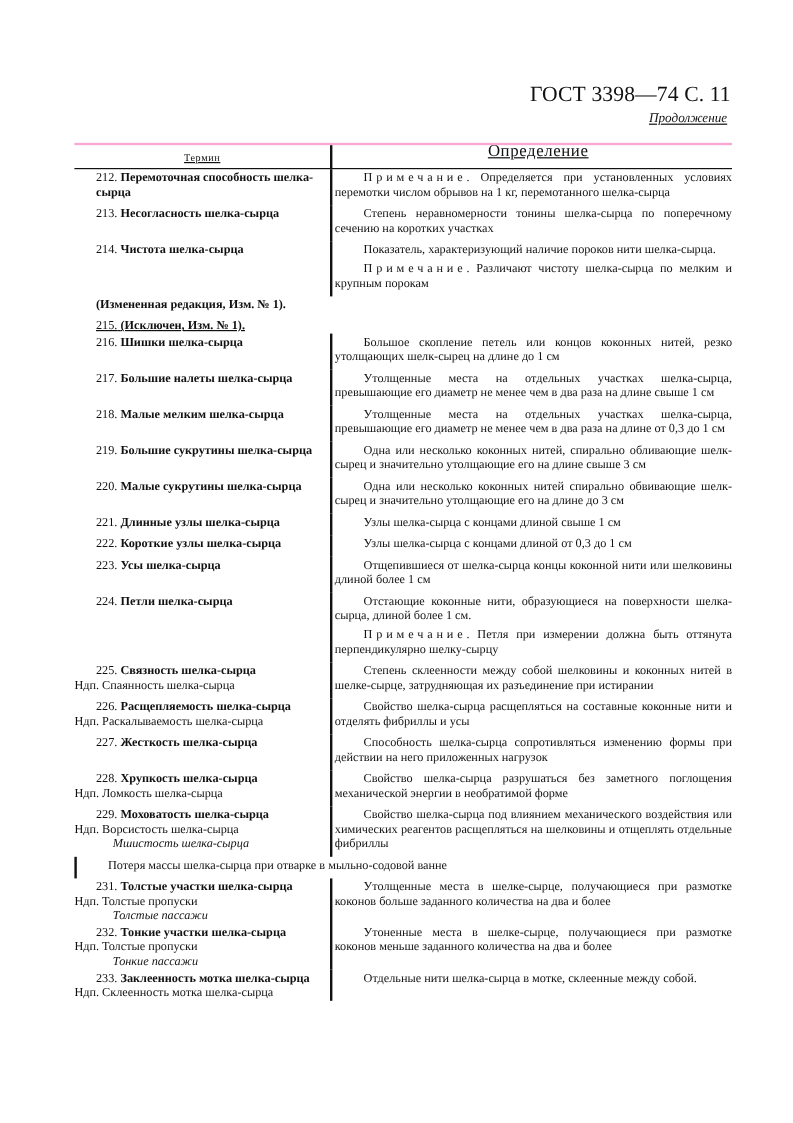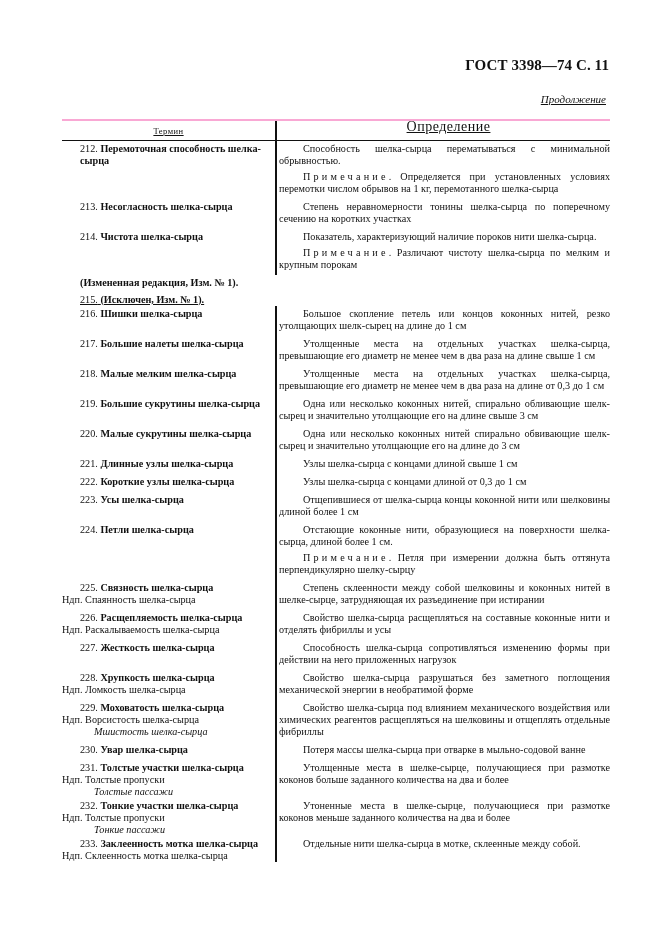--- a/index.html
+++ b/index.html
@@ -2,22 +2,22 @@
 <html><head>
   <meta charset="utf-8">
   <style>
     html, body { margin: 0; padding: 0; background: #ffffff; }
     body {
       width: 661px; height: 936px; position: relative; overflow: hidden;
       font-family: "Liberation Serif", "DejaVu Serif", serif;
       color: #111;
     }
     .page-header {
-      position: absolute; right: 52px; top: 57px;
-      font-weight: bold; font-size: 15px; letter-spacing: 0.1px;
+      position: absolute; right: 52px; top: 68px;
+      font-weight: normal; font-size: 18px; letter-spacing: 0.1px;
     }
     .continuation {
       position: absolute; right: 55px; top: 93px;
       font-style: italic; font-size: 11px; text-decoration: underline;
     }
     .table {
       position: absolute; left: 62px; top: 119px; width: 548px;
       font-size: 10.2px; line-height: 12px;
     }
     .thead {
@@ -59,21 +59,20 @@
   <div class="thead">
     <div class="th-term">Термин</div>
     <div class="th-def">Определение</div>
   </div>
   <div id="tbody">
       <div class="row">
         <div class="term">
           <div class="term-indent"><span class="num">212.</span> <span class="term-name">Перемоточная способность шелка-сырца</span></div>
         </div>
         <div class="def">
-          <p class="p">Способность шелка-сырца перематываться с минимальной обрывностью.</p>
           <p class="p"><span class="note-lead">Примечание</span><span>. Определяется при установленных условиях перемотки числом обрывов на 1 кг, перемотанного шелка-сырца</span></p>
         </div>
       </div>
       <div class="row">
         <div class="term">
           <div class="term-indent"><span class="num">213.</span> <span class="term-name">Несогласность шелка-сырца</span></div>
         </div>
         <div class="def">
           <p class="p">Степень неравномерности тонины шелка-сырца по поперечному сечению на коротких участках</p>
         </div>
@@ -205,23 +204,20 @@
         <div class="term">
           <div class="term-indent"><span class="num">229.</span> <span class="term-name">Моховатость шелка-сырца</span></div>
           <div class="ndp"><span class="ndp-label">Ндп.</span> <span class="ndp-val">Ворсистость шелка-сырца</span></div>
           <span class="ndp-extra">Мшистость шелка-сырца</span>
         </div>
         <div class="def">
           <p class="p">Свойство шелка-сырца под влиянием механического воздействия или химических реагентов расщепляться на шелковины и отщеплять отдельные фибриллы</p>
         </div>
       </div>
       <div class="row">
-        <div class="term">
-          <div class="term-indent"><span class="num">230.</span> <span class="term-name">Увар шелка-сырца</span></div>
-        </div>
         <div class="def">
           <p class="p">Потеря массы шелка-сырца при отварке в мыльно-содовой ванне</p>
         </div>
       </div>
       <div class="row">
         <div class="term">
           <div class="term-indent"><span class="num">231.</span> <span class="term-name">Толстые участки шелка-сырца</span></div>
           <div class="ndp"><span class="ndp-label">Ндп.</span> <span class="ndp-val">Толстые пропуски</span></div>
           <span class="ndp-extra">Толстые пассажи</span>
         </div>

